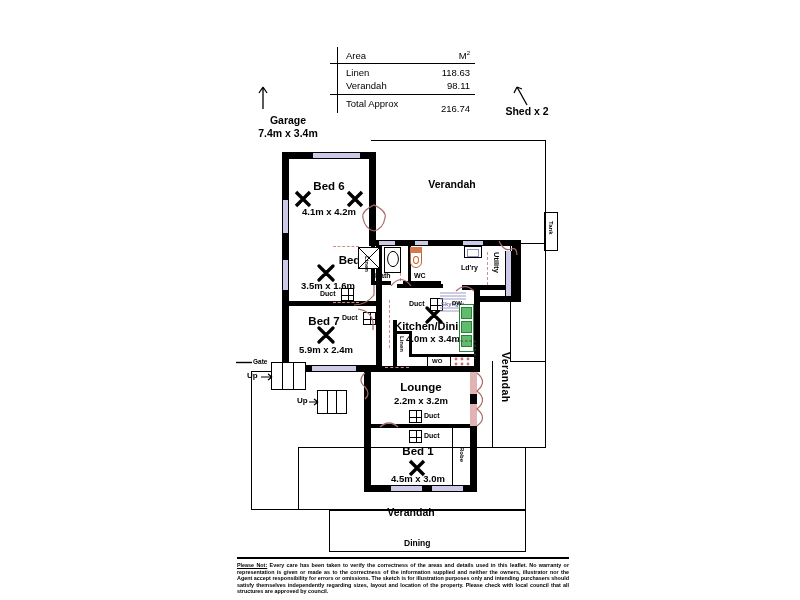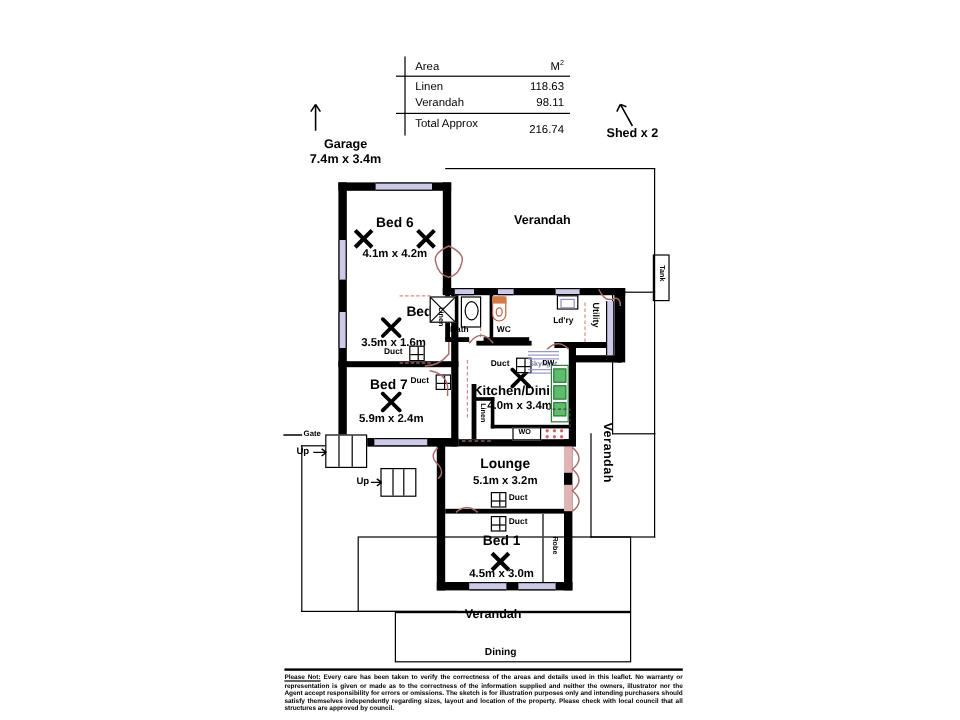--- a/index.html
+++ b/index.html
@@ -269,21 +269,21 @@
       <circle cx="9" cy="8" r="1.4" fill="#d06a6a"></circle>
     <circle cx="15" cy="8" r="1.4" fill="#d06a6a"></circle>
   </svg>
   <svg class="abs" style="left:455px;top:340px;" width="22" height="20" viewBox="0 0 22 20">
     <path d="M1 1 L20 1 L20 19" fill="none" stroke="#444" stroke-width="1" stroke-dasharray="2.5,2"></path>
   </svg>
 
   <div class="vtext-sm" style="left:399px;top:336px;">Linen</div>
 
   <div class="room-name" style="left:384px;top:381px;width:74px;">Lounge</div>
-  <div class="room-dim" style="left:379px;top:395px;width:84px;">5.1m x 3.2m</div>
+  <div class="room-dim" style="left:379px;top:395px;width:84px;">2.2m x 3.2m</div>
   <div class="duct-sq" style="left:409px;top:410px;width:11px;height:11px;"></div>
   <div class="tiny7" style="left:424px;top:412px;">Duct</div>
   <svg class="abs" style="left:355px;top:372px;" width="18" height="28" viewBox="0 0 18 28">
     <path d="M10 1 Q2 8 10 15 Q16 22 10 27" fill="none" stroke="#a86a6a" stroke-width="1.2"></path>
   </svg>
   <svg class="abs" style="left:474px;top:372px;" width="18" height="55" viewBox="0 0 18 55">
     <path d="M3 1 Q14 10 3 19 Q14 28 3 37 Q14 46 3 54" fill="none" stroke="#a86a6a" stroke-width="1.2"></path>
   </svg>
   <svg class="abs" style="left:379px;top:418px;" width="20" height="10" viewBox="0 0 20 10">
     <path d="M1 9 Q10 1 19 9" fill="none" stroke="#a86a6a" stroke-width="1.2"></path>

